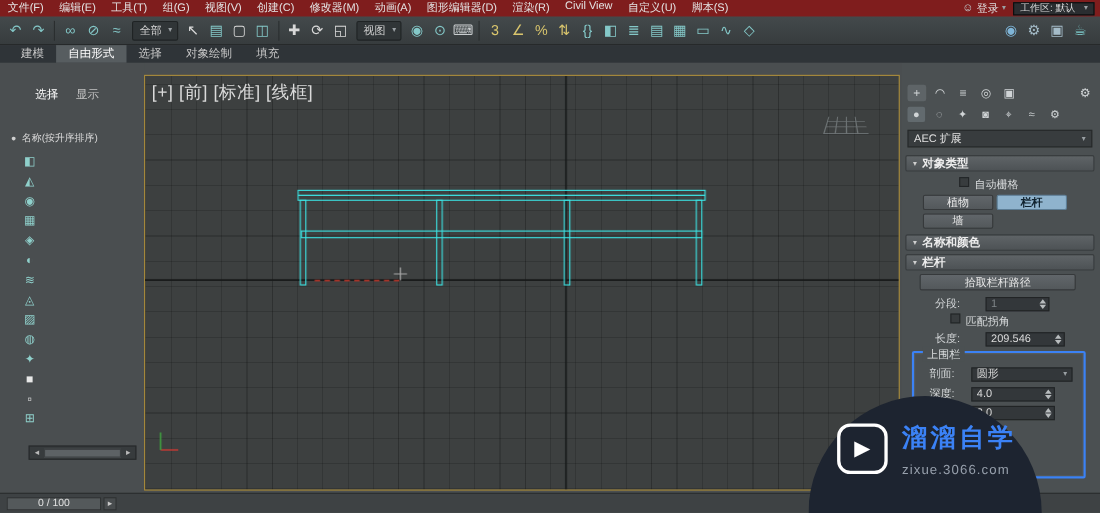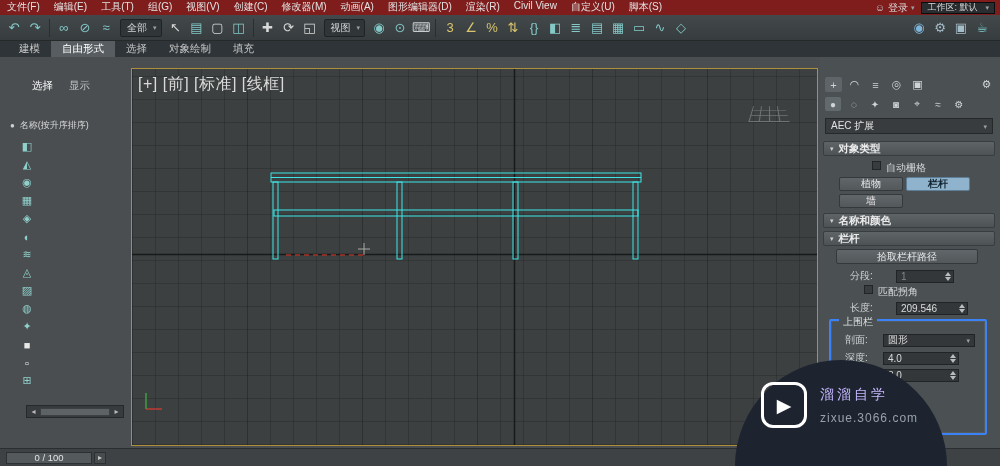--- a/index.html
+++ b/index.html
@@ -121,21 +121,21 @@
              display:flex;align-items:center;justify-content:center;color:#e2e2e2}
 .range-next{width:12px;height:12px;background:#484c4e;border:1px solid #2d3031;font-size:8px;
             display:flex;align-items:center;justify-content:center;color:#c8c8c8}
 
 
 .watermark{position:absolute;left:735px;top:360px;width:212px;height:212px;border-radius:50%;
            background:#1d2430;z-index:40}
 .wm-inner{position:absolute;left:26px;top:22px;display:flex;align-items:center;gap:13px}
 .wm-logo{width:46px;height:46px;border:3px solid #ffffff;border-radius:12px;display:flex;
          align-items:center;justify-content:center;color:#ffffff;font-size:19px}
-.wm-brand{font-size:14px;font-weight:normal;color:#c4b5fd;letter-spacing:3px}
+.wm-brand{font-size:23px;font-weight:bold;color:#3b82f6;letter-spacing:3px}
 .wm-url{font-size:12px;color:#97a0ac;letter-spacing:1px;margin-top:7px}
 </style>
 </head>
 <body>
 
 <header class="menubar">
   <nav class="menu-items" style="display:flex">
       <span class="menu-item">文件(F)</span>
       <span class="menu-item">编辑(E)</span>
       <span class="menu-item">工具(T)</span>

